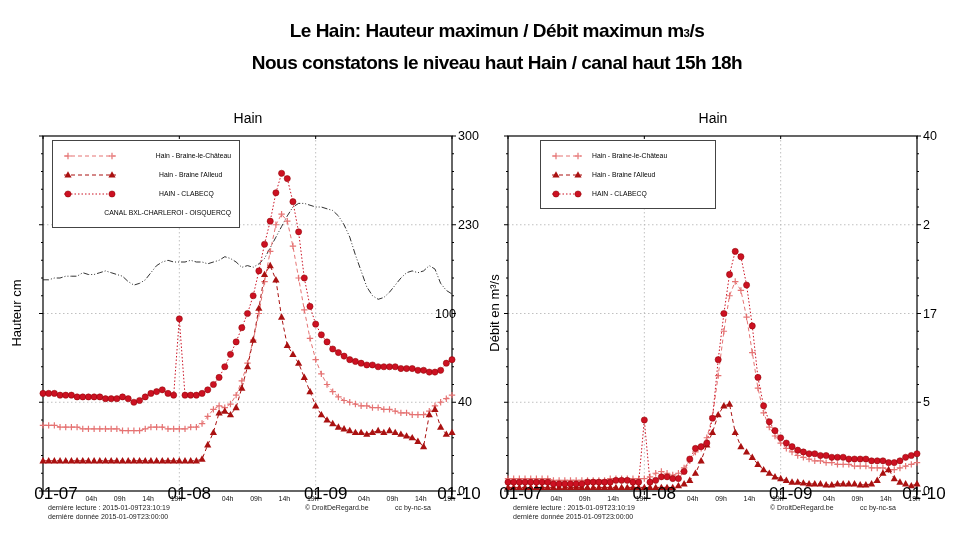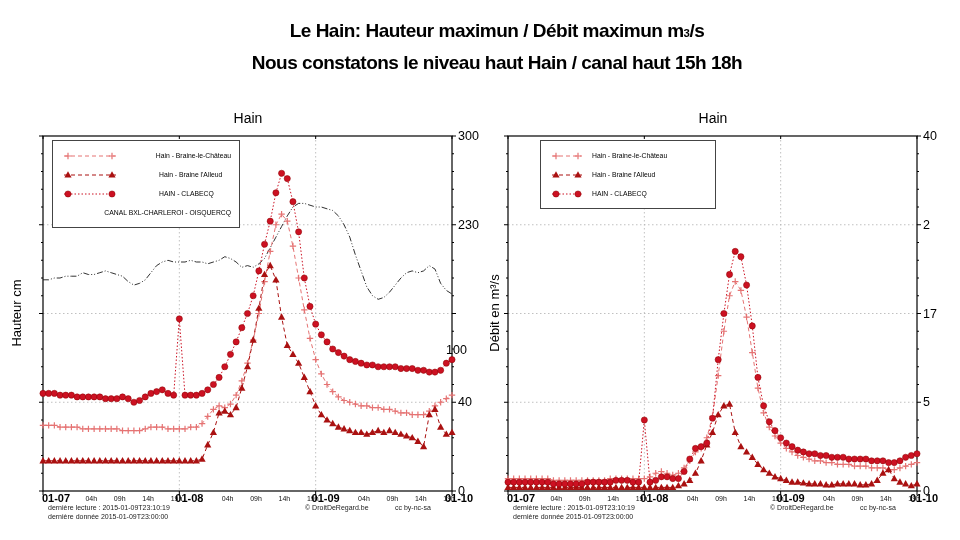--- a/index.html
+++ b/index.html
@@ -23,21 +23,21 @@
   svg.plot{position:absolute;left:0;top:0;}
   .legend{position:absolute;top:40px;background:#fff;border:1.5px solid #444;
           padding:5px 8px;z-index:5;}
   #chart0 .legend{left:52px;width:170px;}
   #chart1 .legend{left:77px;width:158px;}
   .legend-row{display:flex;align-items:center;height:19px;}
   .legend-label{font-size:6.8px;white-space:nowrap;}
   #chart0 .legend-label{margin-left:40px;}
   #chart1 .legend-label{margin-left:7px;}
   .xaxis,.yaxis{position:absolute;left:0;top:0;width:100%;height:100%;pointer-events:none;}
-  .x-day{position:absolute;top:392px;font-size:11px;transform:translateX(-50%);white-space:nowrap;font-weight:bold;}
+  .x-day{position:absolute;top:384px;font-size:17px;transform:translateX(-50%);white-space:nowrap;}
   .x-hour{position:absolute;top:395px;font-size:7px;color:#111;transform:translateX(-50%);}
   .y-tick{position:absolute;font-size:12.5px;}
   .footer{position:absolute;top:404px;left:0;right:0;font-size:7px;color:#222;}
   .f-lines{position:absolute;line-height:8.5px;}
   #chart0 .f-lines{left:48px;}
   #chart1 .f-lines{left:50px;}
   .f-copy{position:absolute;}
   #chart0 .f-copy{left:305px;}
   #chart1 .f-copy{left:307px;}
   .f-lic{position:absolute;}
@@ -388,21 +388,21 @@
       <div class="x-hour" style="left: 284.424px;">14h</div>
       <div class="x-hour" style="left: 312.826px;">19h</div>
       <div class="x-hour" style="left: 363.951px;">04h</div>
       <div class="x-hour" style="left: 392.354px;">09h</div>
       <div class="x-hour" style="left: 420.757px;">14h</div>
       <div class="x-hour" style="left: 449.16px;">19h</div>
     </div>
   <div class="yaxis">
       <div class="y-tick" style="left: 458px; top: 384px;">0</div>
       <div class="y-tick" style="left: 458px; top: 295.25px;">40</div>
-      <div class="y-tick" style="left: 446px; top: 206.5px; margin-top: 36px;">100</div>
+      <div class="y-tick" style="left: 435px; top: 206.5px;">100</div>
       <div class="y-tick" style="left: 458px; top: 117.75px;">230</div>
       <div class="y-tick" style="left: 458px; top: 29px;">300</div>
     </div>
   <div class="footer">
     <div class="f-lines">
       <div>dernière lecture : 2015-01-09T23:10:19</div>
       <div>dernière donnée  2015-01-09T23:00:00</div>
     </div>
     <div class="f-copy">© DroitDeRegard.be</div>
     <div class="f-lic">cc by-nc-sa</div>

